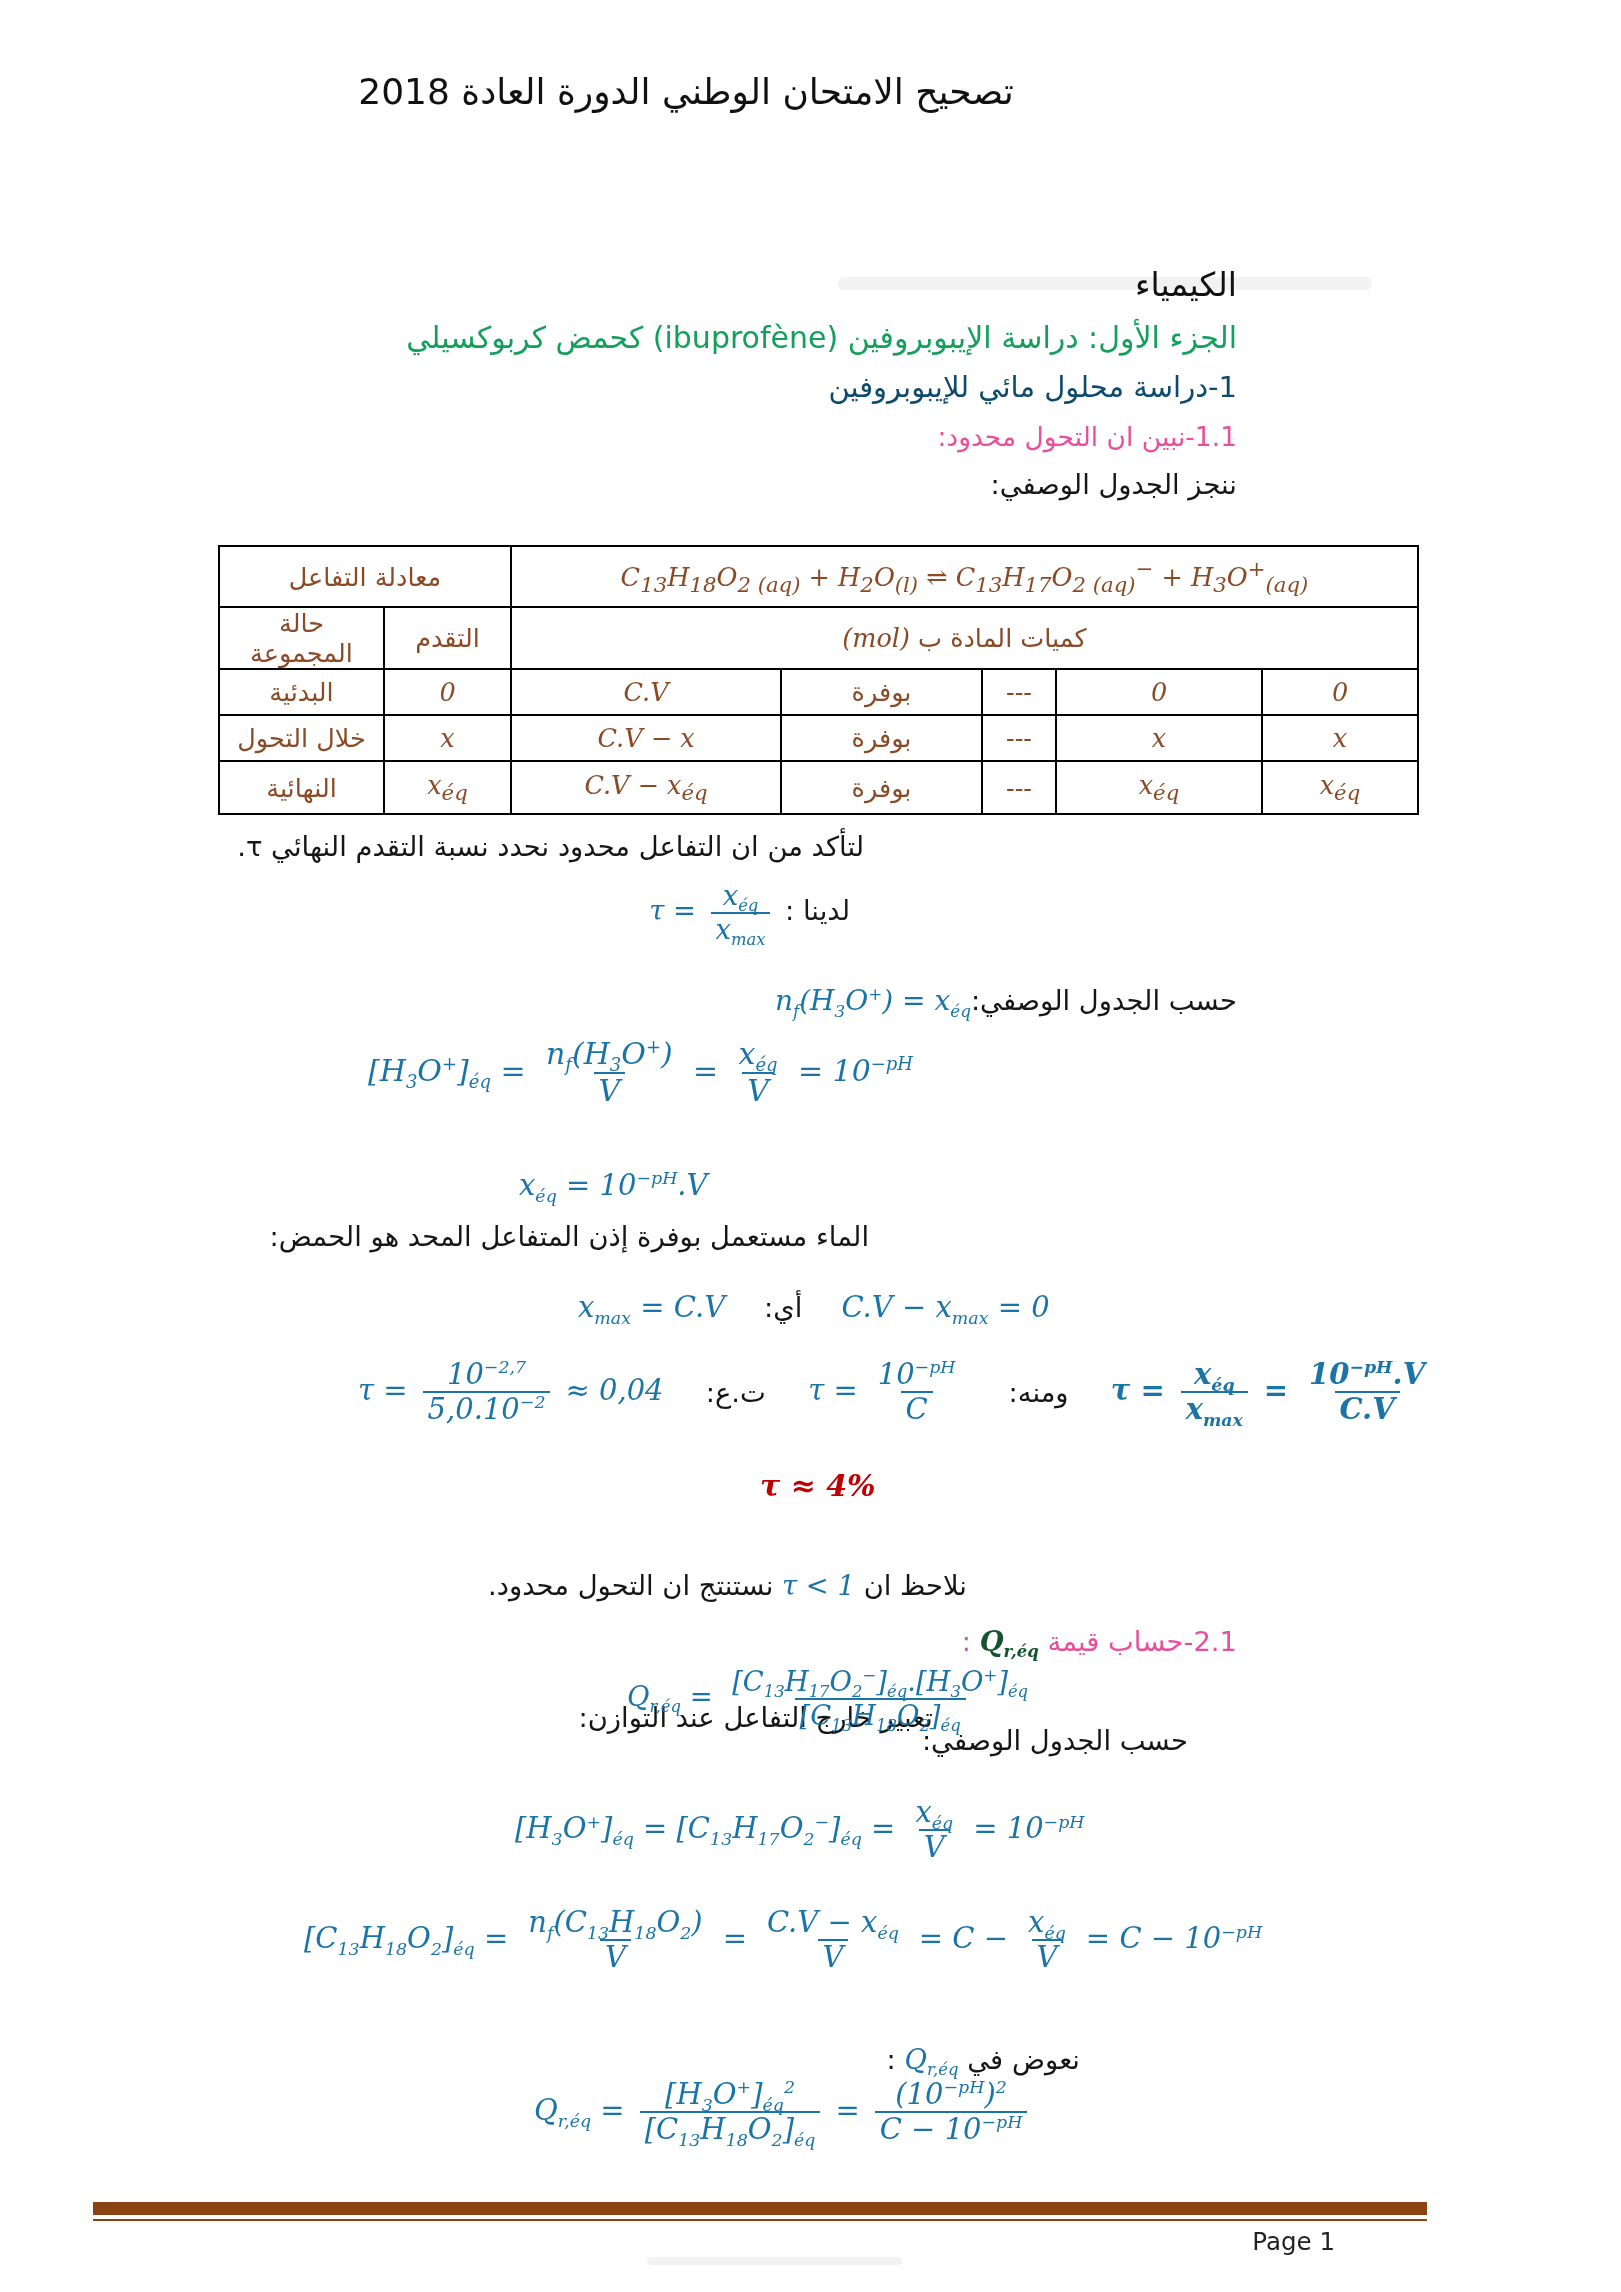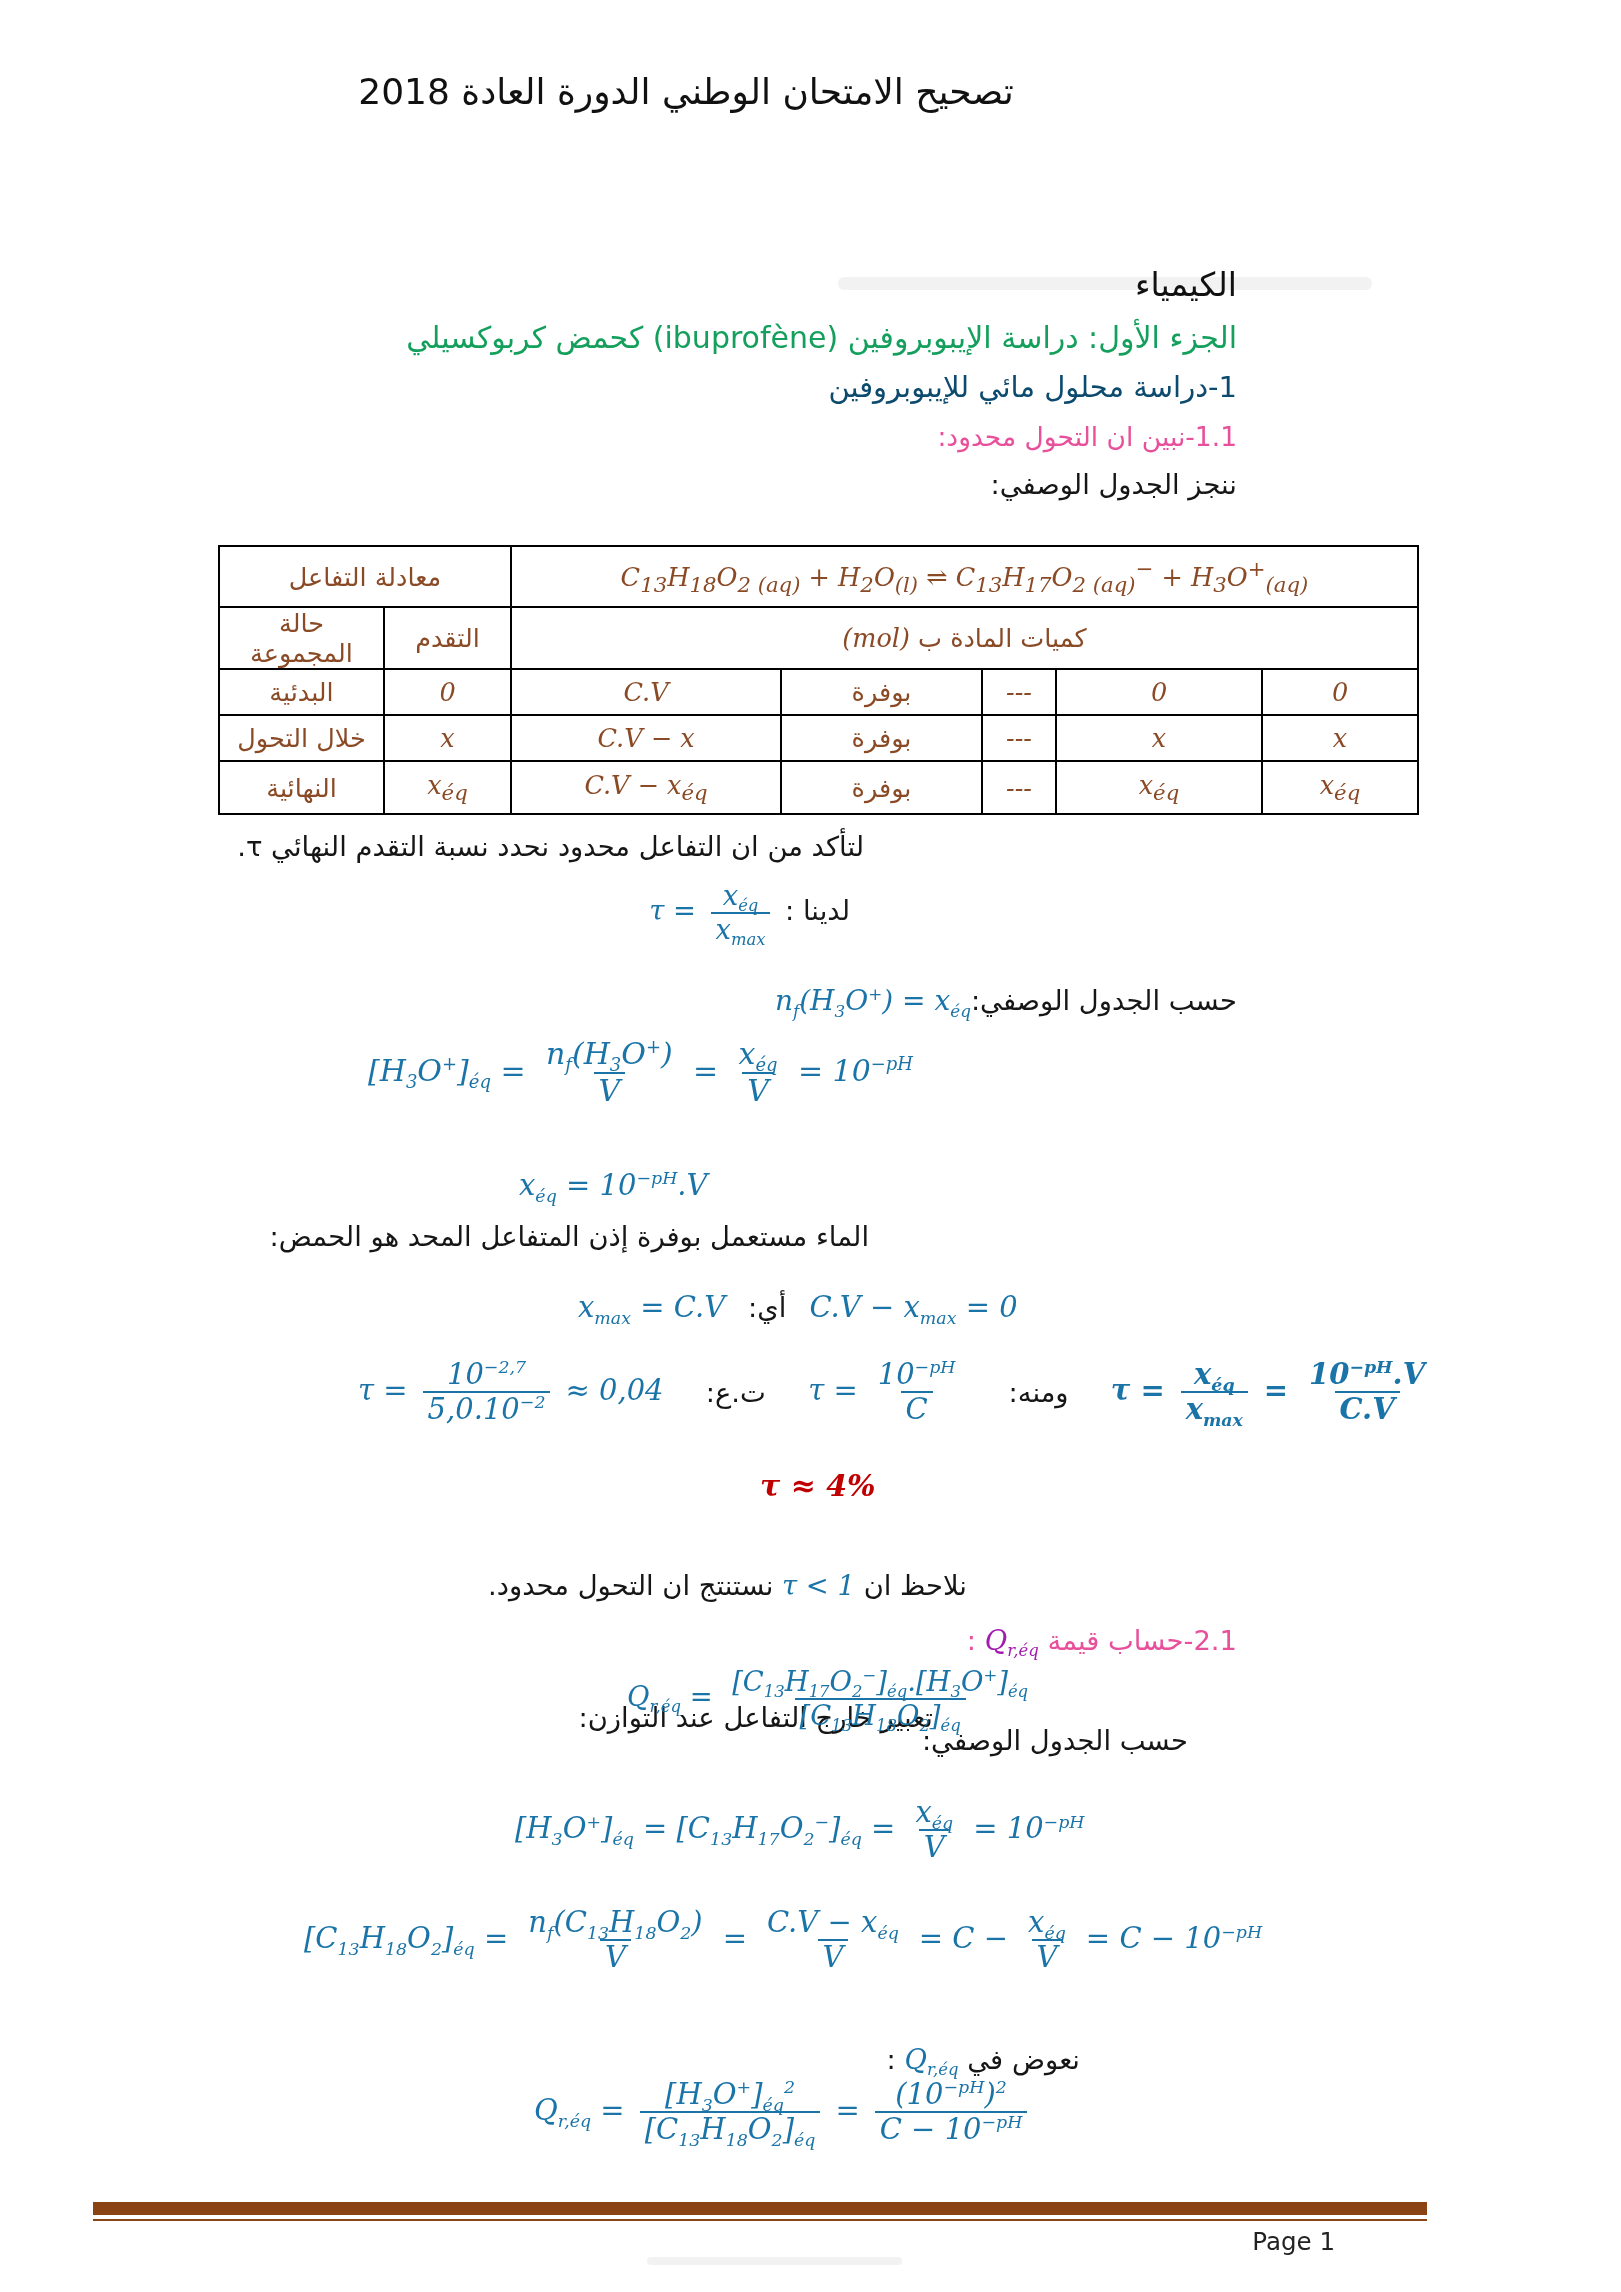--- a/index.html
+++ b/index.html
@@ -32,21 +32,21 @@
     display:inline-block;
     white-space:nowrap;
   }
   .math sub{font-size:60%;font-style:italic;line-height:0;}
   .math sup{font-size:60%;font-style:italic;line-height:0;}
   .m28{font-size:27.4px;}
   .m30{font-size:29px;}
   .m31{font-size:30px;}
   .mbold{font-weight:bold;}
   .mred{color:#c00000;font-weight:bold;}
-  .mpink{color:#a21caf;font-weight:normal;}
+  .mpink{color:#14532d;font-weight:bold;}
   .frac{
     display:inline-flex;flex-direction:column;align-items:center;
     vertical-align:middle;text-align:center;line-height:1.15;
     margin:0 5.9px;
   }
   .frac .fden{border-top:2.9px solid currentColor;padding:0 4.9px;}
   .frac .fnum{padding:0 4.9px;}
 
   .mixrow{display:flex;align-items:center;direction:ltr;}
   .lbl{font-family:"DejaVu Sans",sans-serif;font-style:normal;color:#161616;font-size:27.4px;direction:rtl;unicode-bidi:embed;}
@@ -165,21 +165,21 @@
         <span class="fden">V</span>
       </span> = <span class="frac">
         <span class="fnum">x<sub>éq</sub></span>
         <span class="fden">V</span>
       </span> = 10<sup>−pH</sup></div>
 
   <div class="abs math m30" style="top:1168px;left:519px;">x<sub>éq</sub> = 10<sup>−pH</sup>.V</div>
 
   <div class="abs body-line ar" style="top:1221px;right:558px;">الماء مستعمل بوفرة إذن المتفاعل المحد هو الحمض:</div>
 
-  <div class="abs mixrow" style="top:1290px;left:578px;gap:23px;">
+  <div class="abs mixrow" style="top:1290px;left:578px;gap:39px;">
     <span class="math m30">x<sub>max</sub> = C.V</span>
     <span class="lbl">أي:</span>
     <span class="math m30">C.V − x<sub>max</sub> = 0</span>
   </div>
 
   <div class="abs mixrow" style="top:1358px;left:358px;width:1078px;justify-content:space-between;">
     <span class="math m30">τ = <span class="frac">
           <span class="fnum">10<sup>−2,7</sup></span>
           <span class="fden">5,0.10<sup>−2</sup></span>
         </span> ≈ 0,04</span>

